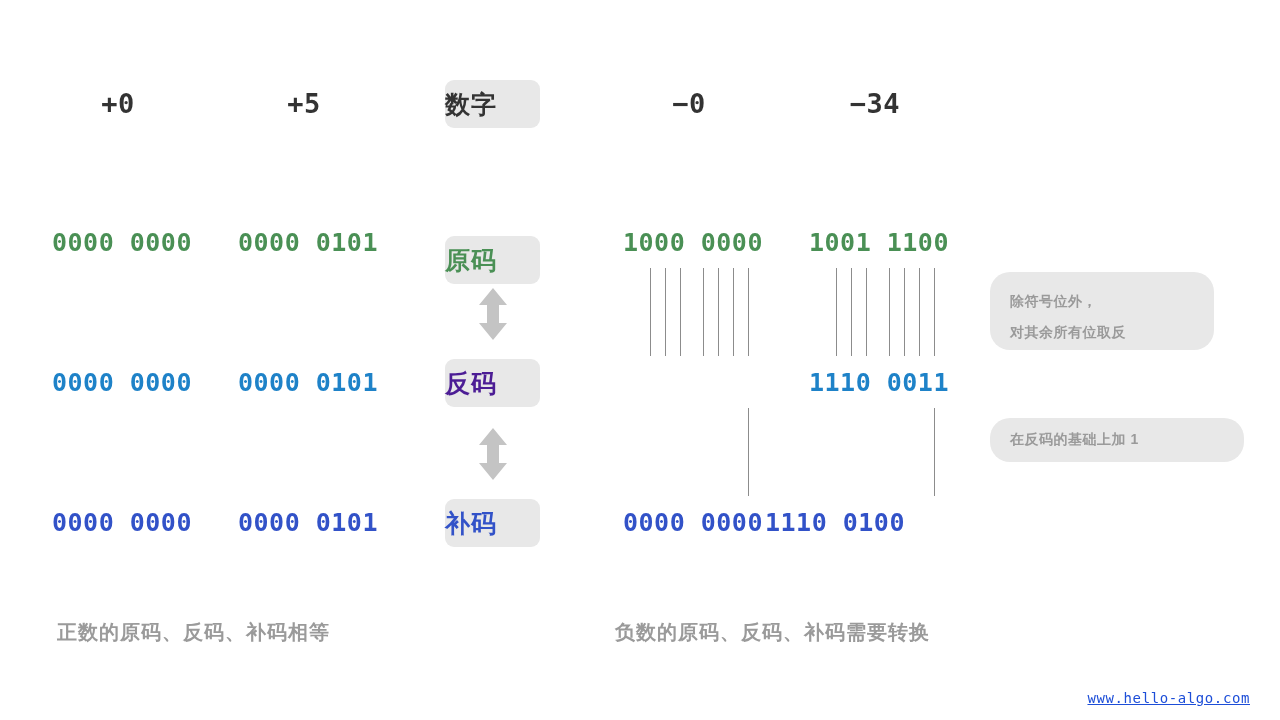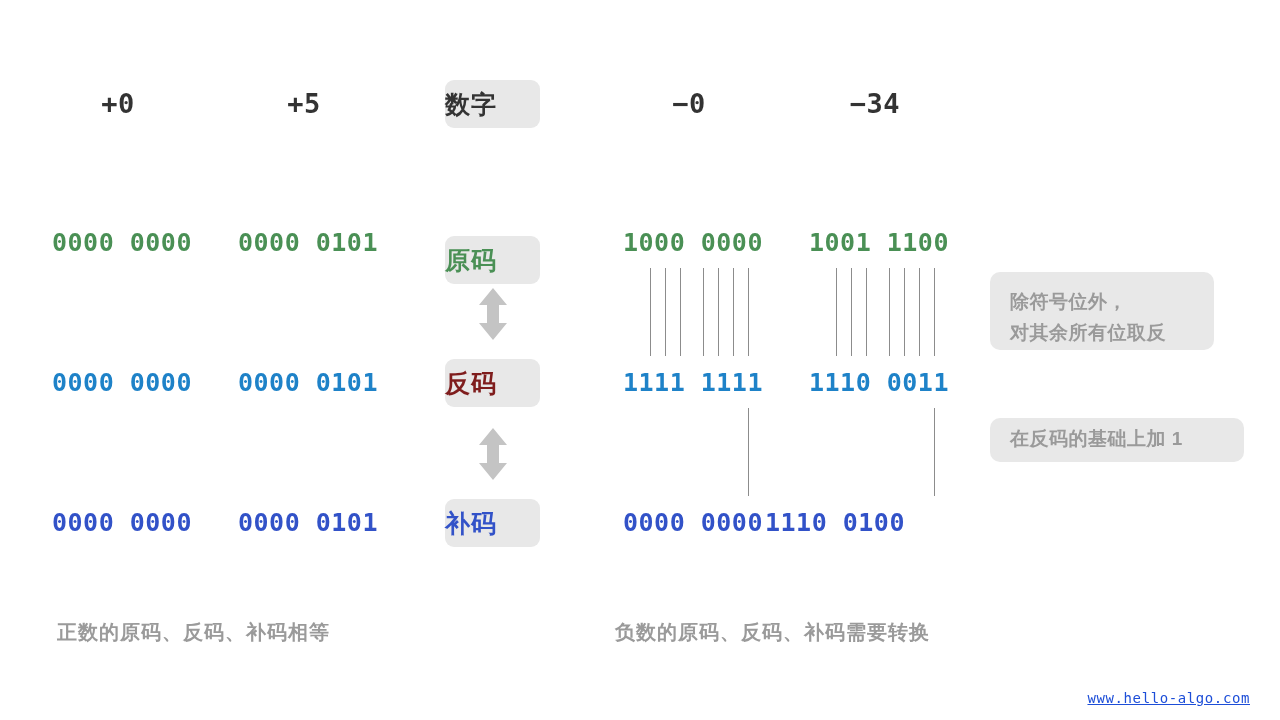--- a/index.html
+++ b/index.html
@@ -41,21 +41,21 @@
     background: #e8e8e8;
     border-radius: 9px;
     height: 48px;
     line-height: 48px;
     font-size: 25px;
     font-weight: bold;
     letter-spacing: 1px;
   }
   .chip-dark  { color: #333333; }
   .chip-green { color: #4a9055; }
-  .chip-blue  { color: #7f1d1d; }
+  .chip-blue  { color: #4c1d95; }
   .chip-navy  { color: #3252c8; }
 
   
   .bits {
     font-family: "DejaVu Sans Mono", "Liberation Mono", monospace;
     font-size: 25px;
     font-weight: bold;
     line-height: 40px;
     height: 40px;
     text-align: center;
@@ -77,23 +77,23 @@
   .arrow {
     position: absolute;
     width: 34px;
     height: 52px;
   }
 
   
   .callout {
     position: absolute;
     background: #e8e8e8;
-    border-radius: 10px;
+    border-radius: 20px;
     color: #9a9a9a;
-    font-size: 19px;
+    font-size: 14px;
     font-weight: bold;
     line-height: 31px;
     letter-spacing: 0.5px;
     padding: 14px 20px;
     box-sizing: border-box;
     white-space: pre-line;
   }
 
   
   .caption {
@@ -141,21 +141,20 @@
   <div class="abs bits c-green" style="left:623px; top:223px; width:132px;">1000 0000</div>
 
   <div class="abs bits c-green" style="left:809px; top:223px; width:132px;">1001 1100</div>
 
   <div class="abs bits c-blue" style="left:52px; top:363px; width:132px;">0000 0000</div>
 
   <div class="abs bits c-blue" style="left:238px; top:363px; width:132px;">0000 0101</div>
 
   <div class="abs chip chip-blue" style="left:445px; top:359px; width:95px;">反码</div>
 
-  <div class="abs bits c-blue" style="left:623px; top:363px; width:132px;">1111 1111</div>
 
   <div class="abs bits c-blue" style="left:809px; top:363px; width:132px;">1110 0011</div>
 
   <div class="abs bits c-navy" style="left:52px; top:503px; width:132px;">0000 0000</div>
 
   <div class="abs bits c-navy" style="left:238px; top:503px; width:132px;">0000 0101</div>
 
   <div class="abs chip chip-navy" style="left:445px; top:499px; width:95px;">补码</div>
 
   <div class="abs bits c-navy" style="left:623px; top:503px; width:132px;">0000 0000</div>

